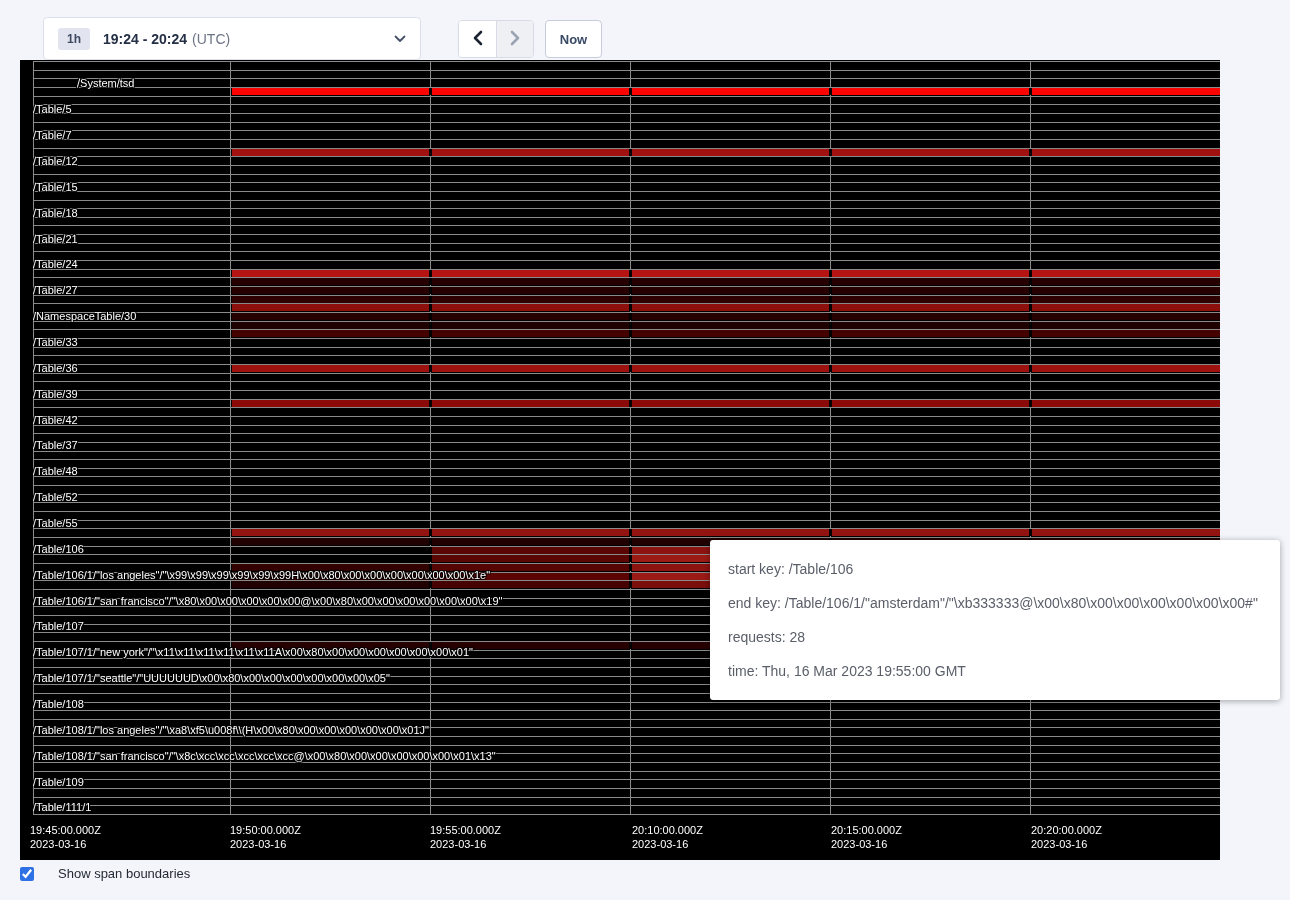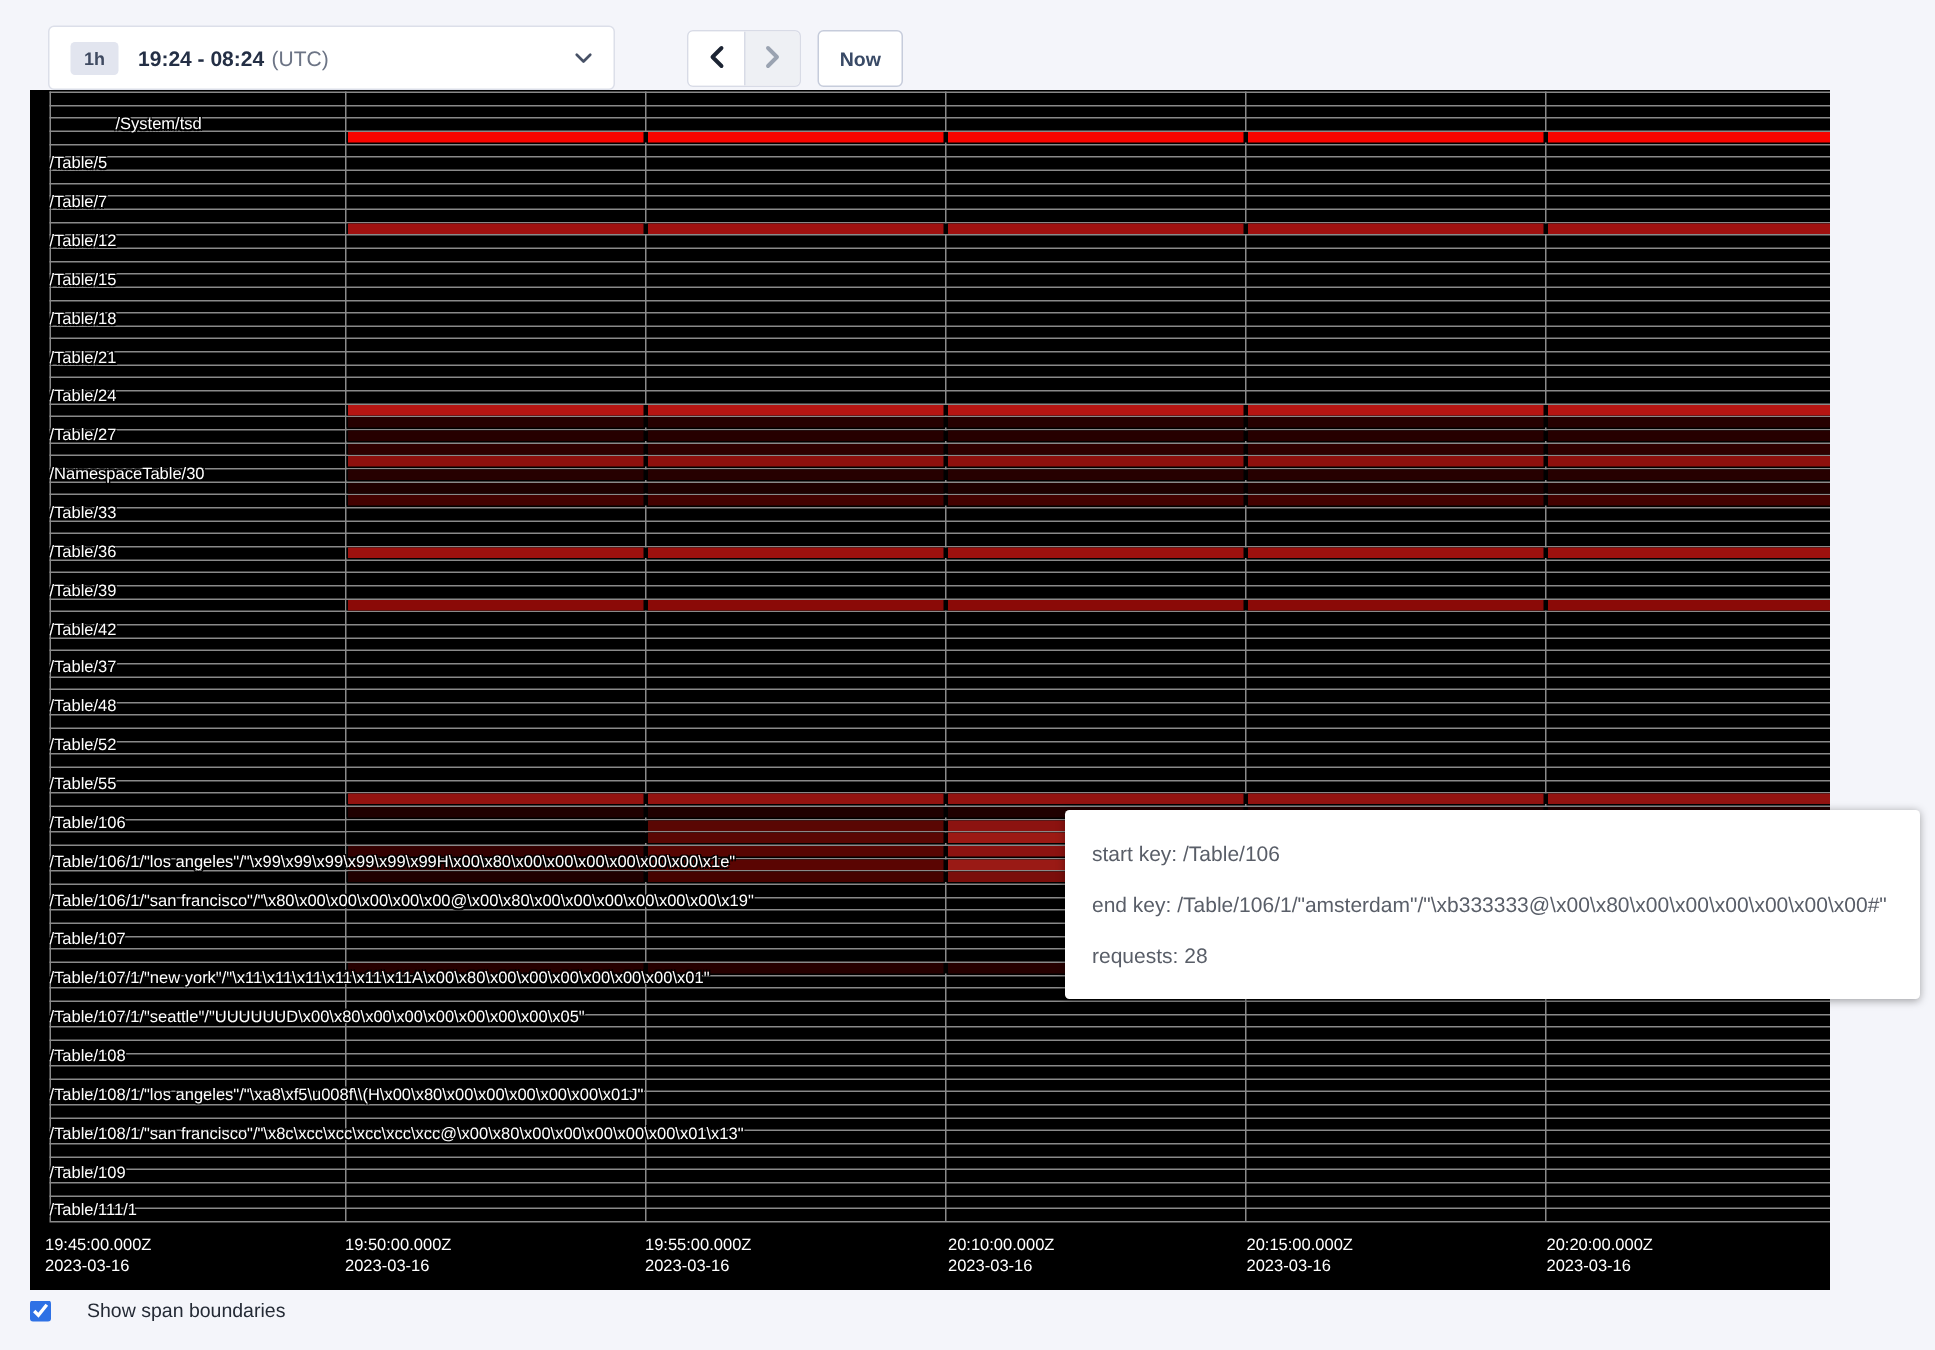--- a/index.html
+++ b/index.html
@@ -6,21 +6,21 @@
   html,body { margin:0; padding:0; }
   body {
     width:1290px; height:900px; position:relative;
     background:#f4f5fa;
     font-family:"Liberation Sans", sans-serif;
     overflow:hidden;
   }
 
   
   .time-selector {
-    position:absolute; left:32px; top:17px; width:378px; height:43px;
+    position:absolute; left:43px; top:17px; width:378px; height:43px;
     background:#fff; border:1px solid #dcdfe9; border-radius:4px;
     box-sizing:border-box; display:flex; align-items:center; padding:16px 14px;
     cursor:pointer;
   }
   .preset-badge {
     background:#e2e5ef; color:#3f4a61; font-weight:bold; font-size:12px;
     padding:4px 9px; border-radius:3px; margin-right:13px; line-height:14px;
   }
   .range-text { font-size:14px; color:#242f45; font-weight:bold; white-space:nowrap; }
   .tz-text { font-size:14px; color:#6c7485; font-weight:normal; margin-left:5px; }
@@ -81,21 +81,21 @@
   }
   .checkbox-row input {
     width:14px; height:14px; margin:0 4px 0 0; accent-color:#2e71e5; cursor:pointer;
   }
 </style>
 </head>
 <body>
 
 <div class="time-selector">
   <span class="preset-badge">1h</span>
-  <span class="range-text">19:24 - 08:24</span>
+  <span class="range-text">19:24 - 20:24</span>
   <span class="tz-text">(UTC)</span>
   <span class="selector-chevron">
     <svg width="12" height="8" viewBox="0 0 12 8">
         <polyline points="1.5,1.5 6,6 10.5,1.5" fill="none" stroke="#475166" stroke-width="1.8" stroke-linecap="round" stroke-linejoin="round"></polyline>
       </svg>
   </span>
 </div>
 
 <div class="nav-group">
   <button class="nav-btn prev">
@@ -379,19 +379,20 @@
       <div>2023-03-16</div>
     </div>
     <div class="axis-label" style="left: 1011px;">
       <div>20:20:00.000Z</div>
       <div>2023-03-16</div>
     </div>
     <div class="kv-tooltip">
     <div class="tip-line">start key: /Table/106</div>
     <div class="tip-line">end key: /Table/106/1/"amsterdam"/"\xb333333@\x00\x80\x00\x00\x00\x00\x00\x00#"</div>
     <div class="tip-line">requests: 28</div>
+    <div class="tip-line">time: Thu, 16 Mar 2023 19:55:00 GMT</div>
   </div>
 </div>
 
 <label class="checkbox-row">
   <input type="checkbox" id="span-cb" checked="" style="">
   <span>Show span boundaries</span>
 </label>
 
 </body></html>

